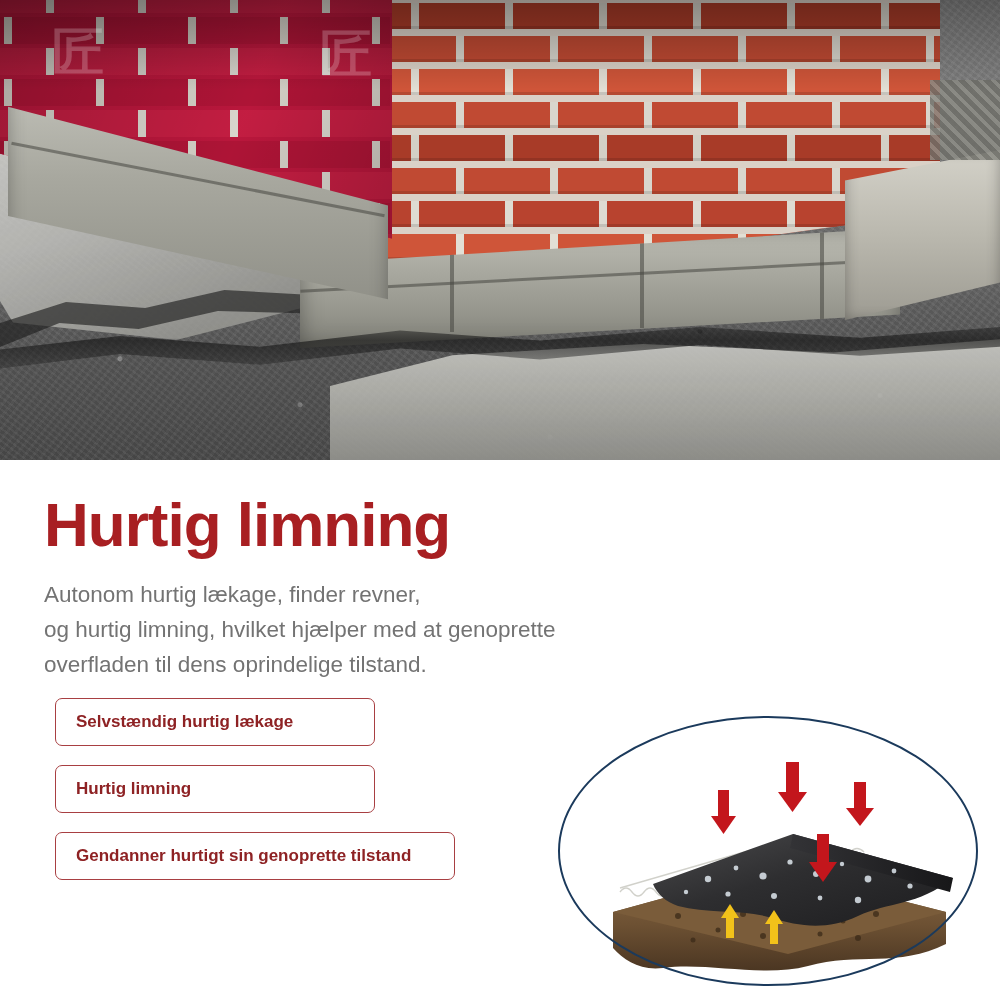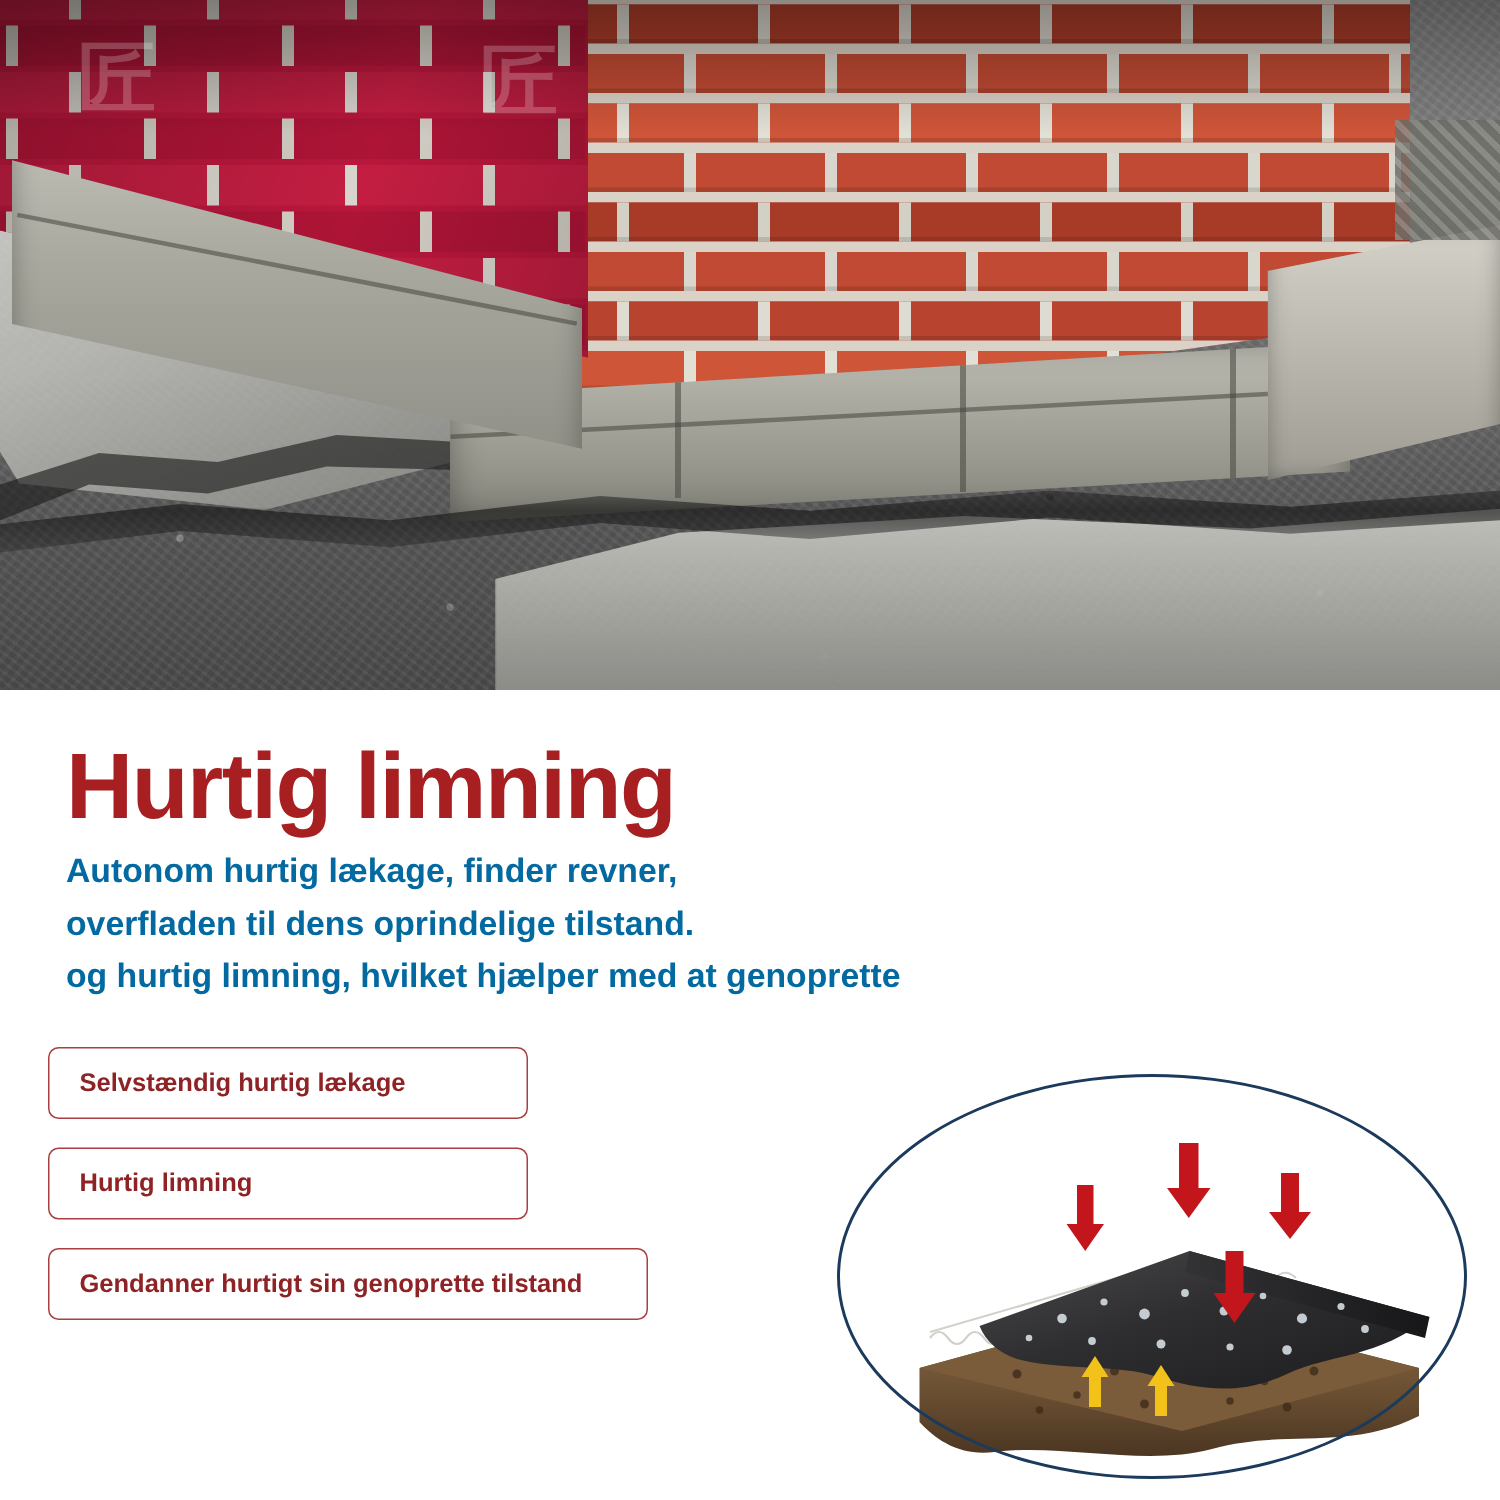--- a/index.html
+++ b/index.html
@@ -210,30 +210,30 @@
     position: absolute;
     left: 44px; top: 34px;
     font-size: 62px;
     font-weight: 700;
     color: #a81f22;
     letter-spacing: -1px;
     line-height: 1;
   }
   .subtitle {
     position: absolute;
-    left: 44px; top: 104px;
+    left: 44px; top: 118px;
     width: 620px;
     font-size: 22.5px;
-    font-weight: 700;
-    color: #0369a1;
+    font-weight: 400;
+    color: #737373;
     line-height: 1.55;
   }
   .features {
     position: absolute;
-    left: 32px; top: 238px;
+    left: 55px; top: 238px;
   }
   .feature {
     box-sizing: border-box;
     border: 1.5px solid #a83f42;
     border-radius: 7px;
     color: #8e2224;
     font-weight: 700;
     display: flex;
     align-items: center;
     padding: 0 20px;
@@ -329,22 +329,22 @@
     <div class="wm" style="left:52px; top:18px;">匠</div>
     <div class="wm" style="left:320px; top:20px;">匠</div>
   </div>
 
   <div class="content">
 
     <div class="title">Hurtig limning</div>
 
     <div class="subtitle">
       <div>Autonom hurtig lækage, finder revner,</div>
+      <div>og hurtig limning, hvilket hjælper med at genoprette</div>
       <div>overfladen til dens oprindelige tilstand.</div>
-      <div>og hurtig limning, hvilket hjælper med at genoprette</div>
     </div>
 
     <div class="features">
       <div class="feature f1">
         <span>Selvstændig hurtig lækage</span>
       </div>
       <div class="feature f2">
         <span>Hurtig limning</span>
       </div>
       <div class="feature f3">

